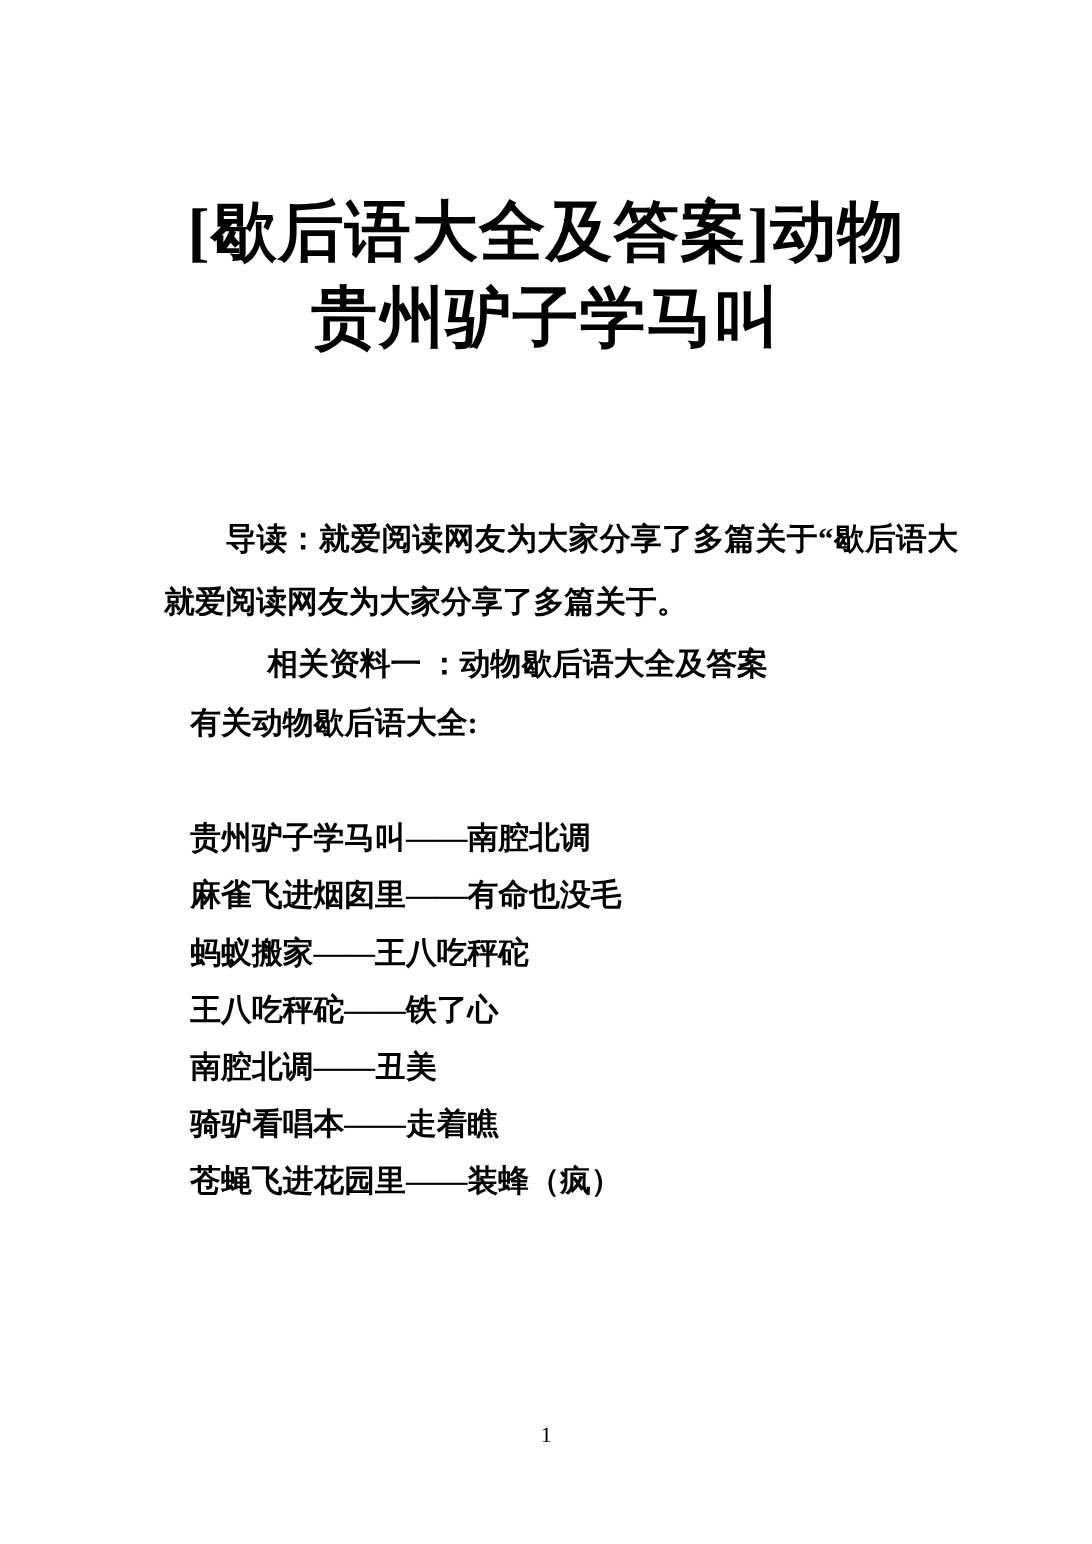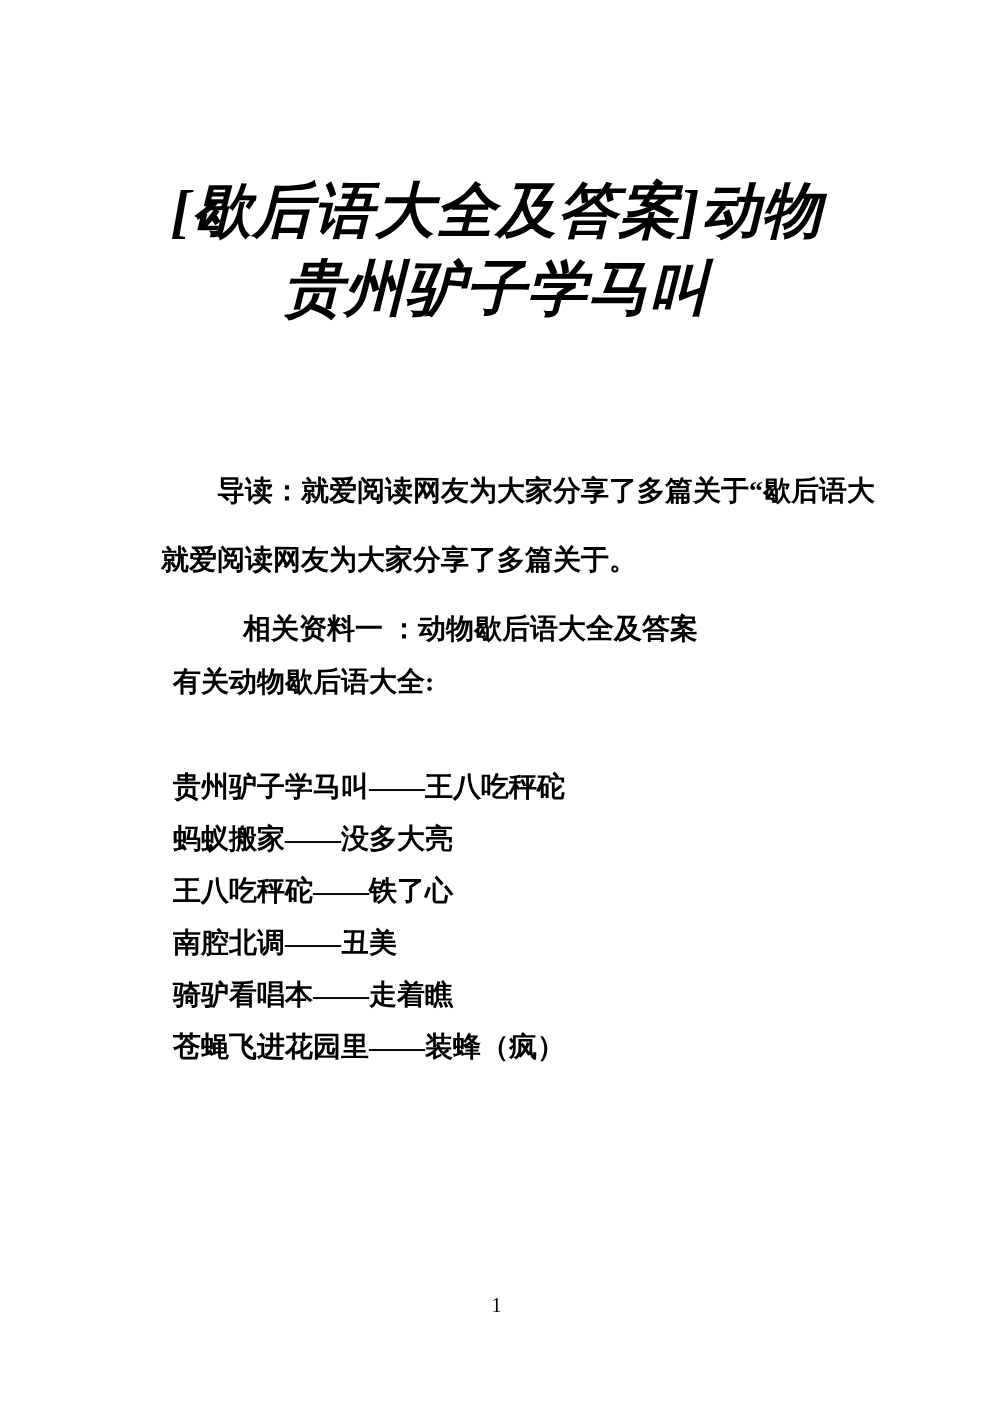--- a/index.html
+++ b/index.html
@@ -19,33 +19,32 @@
     margin: 0 auto;
   }
   .title {
     margin: 0;
     padding-top: 172px;
     text-align: center;
     font-size: 60px;
     line-height: 78px;
     font-weight: 700;
     letter-spacing: 1px;
-    font-style: italic;
   }
   .title-line {
     display: block;
     white-space: nowrap;
   }
   .content {
     margin: 136px 118px 0 145px;
     font-size: 28px;
     line-height: 53px;
   }
   .intro-line {
-    margin: 16px;
+    margin: 4px;
     text-align: justify;
     text-align-last: justify;
     white-space: nowrap;
   }
   .intro-line.first {
     text-indent: 2em;
   }
   .intro-line.last {
     text-align: left;
     text-align-last: left;
@@ -95,22 +94,23 @@
     <div>
       <p class="intro-line first">导读：就爱阅读网友为大家分享了多篇关于“歇后语大</p>
       <p class="intro-line last">就爱阅读网友为大家分享了多篇关于。</p>
     </div>
 
     <p class="section-heading">相关资料一 ：动物歇后语大全及答案</p>
 
     <p class="list-intro">有关动物歇后语大全:</p>
 
     <div class="sayings">
-      <p class="saying">贵州驴子学马叫——王八吃秤砣</p>
-      <p class="saying">蚂蚁搬家——没多大亮</p>
+      <p class="saying">贵州驴子学马叫——南腔北调</p>
+      <p class="saying">麻雀飞进烟囱里——有命也没毛</p>
+      <p class="saying">蚂蚁搬家——王八吃秤砣</p>
       <p class="saying">王八吃秤砣——铁了心</p>
       <p class="saying">南腔北调——丑美</p>
       <p class="saying">骑驴看唱本——走着瞧</p>
       <p class="saying">苍蝇飞进花园里——装蜂（疯）</p>
     </div>
 
   </div>
 
   <div class="page-number">1</div>
 

